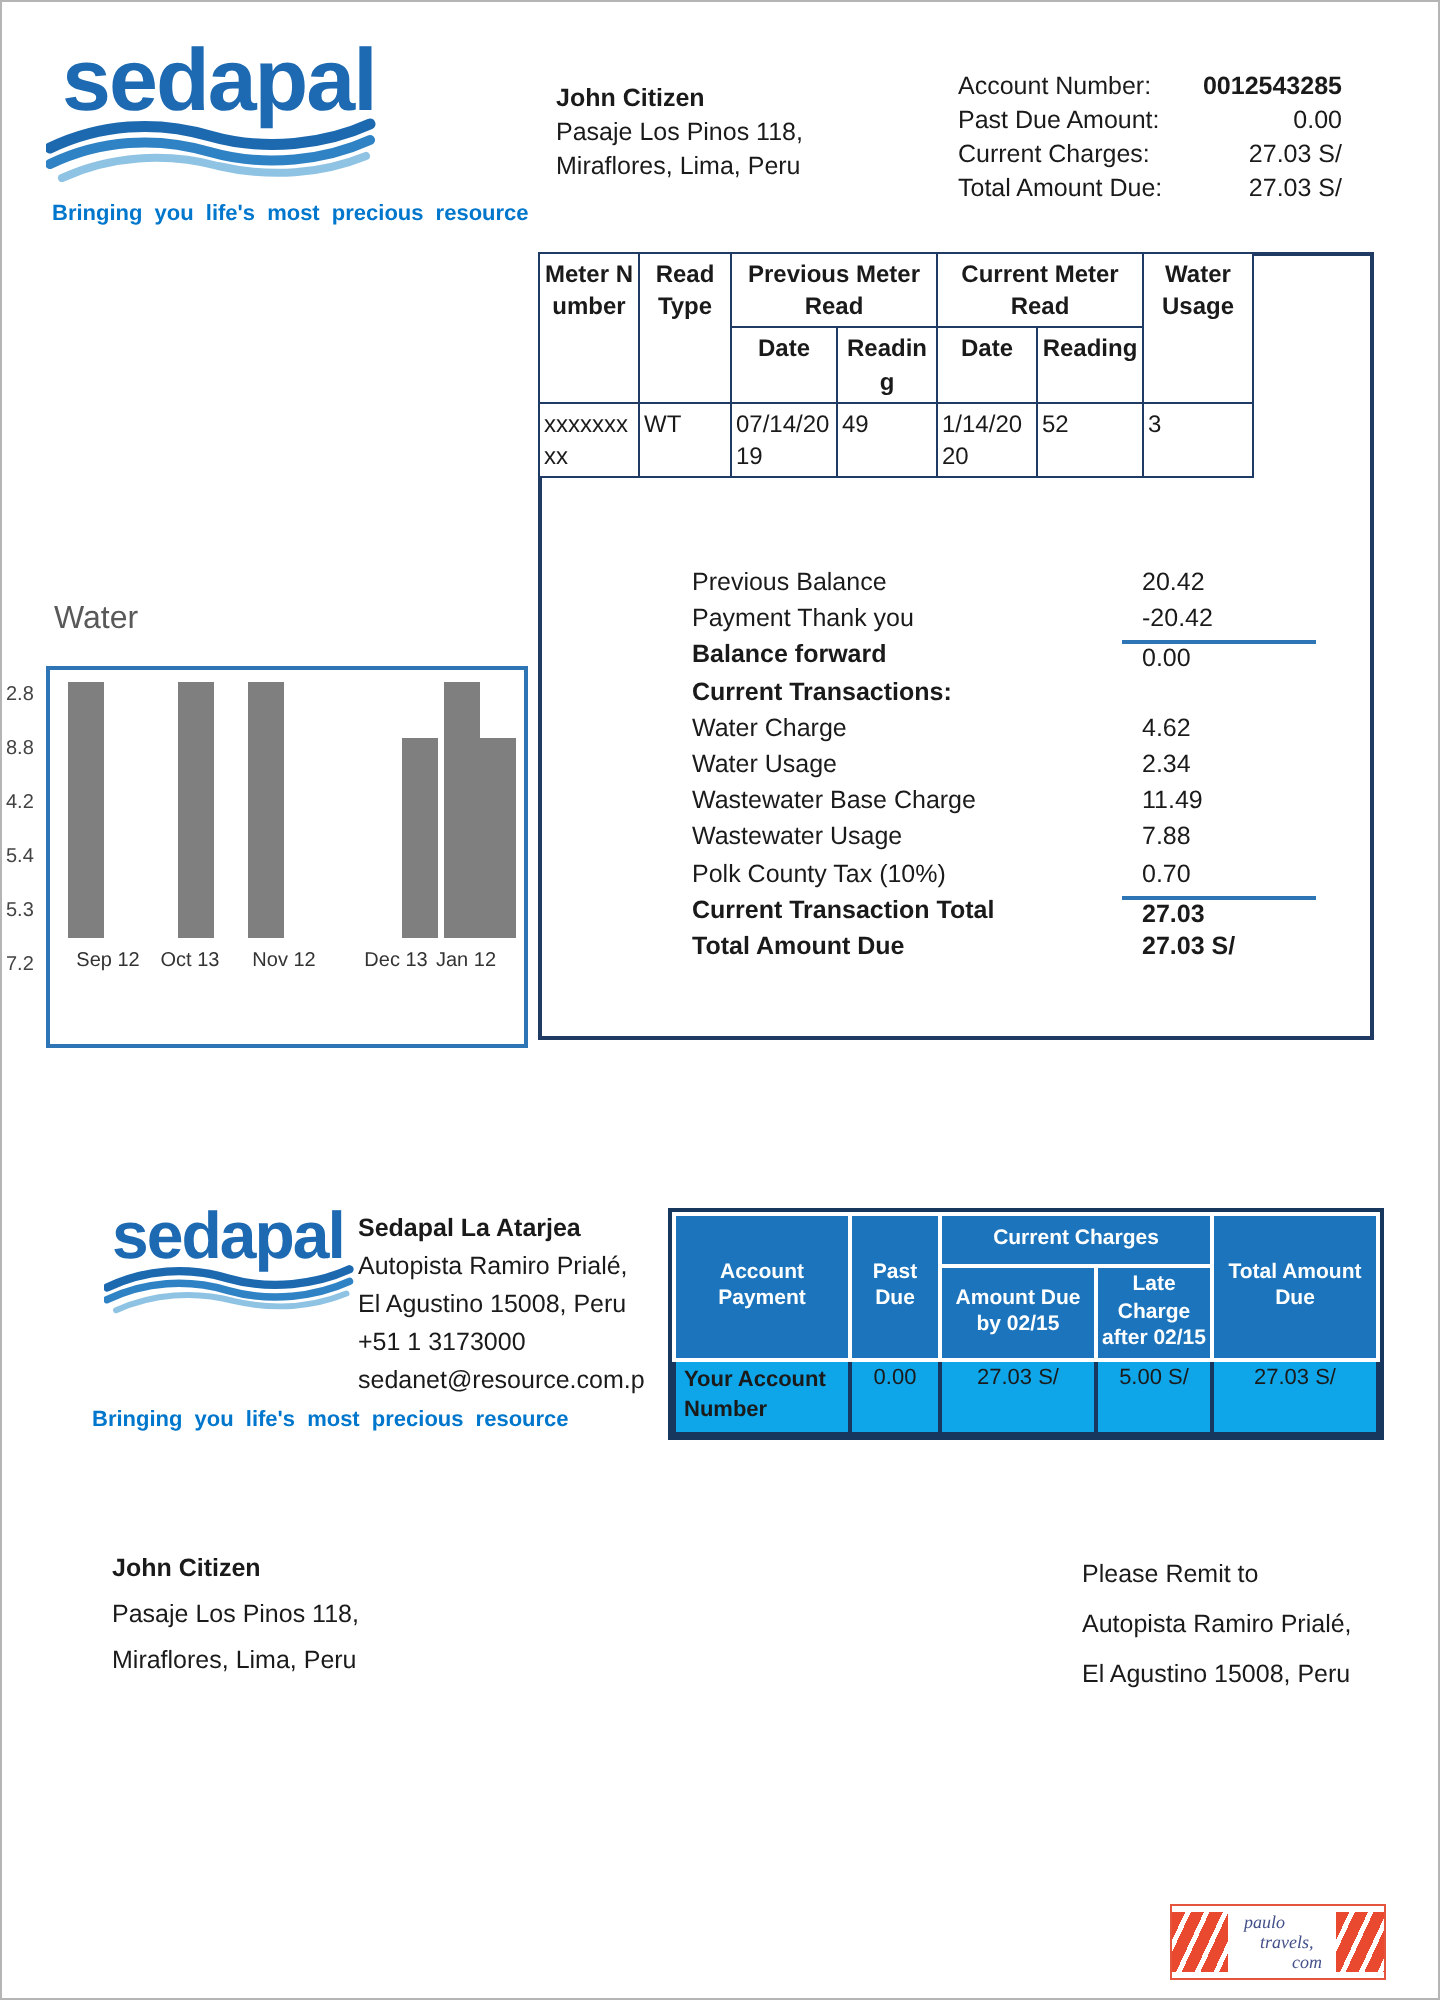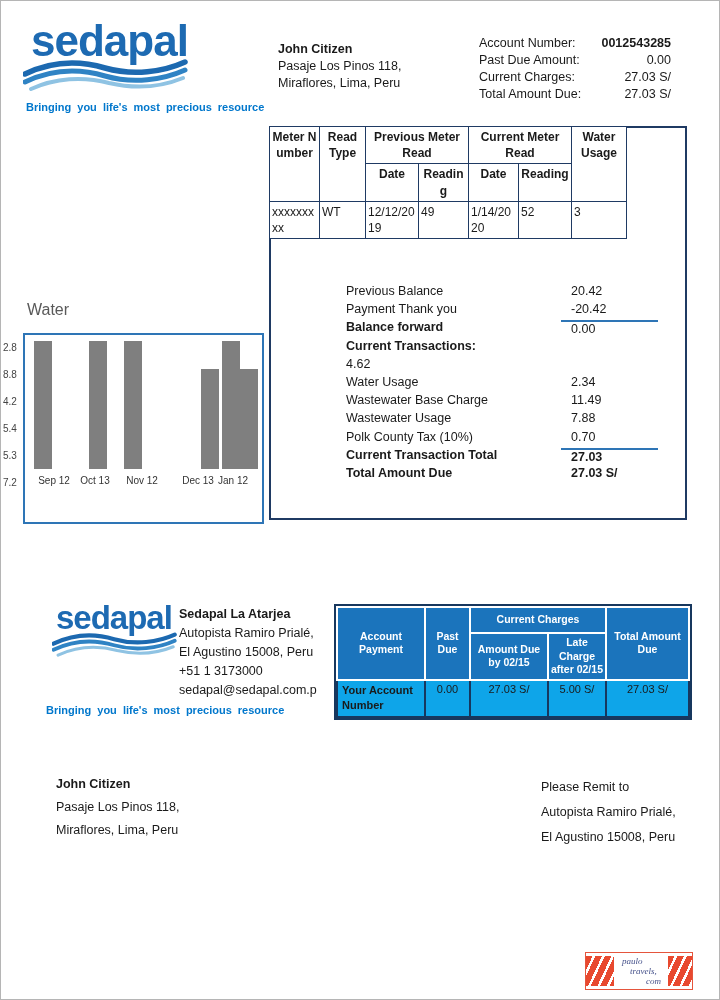--- a/index.html
+++ b/index.html
@@ -132,21 +132,21 @@
     </tr>
     <tr>
       <th>Date</th>
       <th class="bk">Reading</th>
       <th>Date</th>
       <th class="bk">Reading</th>
     </tr>
     <tr style="height:36px">
       <td class="bk">xxxxxxxxx</td>
       <td>WT</td>
-      <td class="bk">12/12/2019</td>
+      <td class="bk">07/14/2019</td>
       <td>49</td>
       <td class="bk">1/14/2020</td>
       <td>52</td>
       <td>3</td>
     </tr>
   </tbody>
     </table>
 
   <div class="txns">
     <div class="txn">
@@ -159,20 +159,21 @@
       </div>
     <div class="txn">
         <span class="lbl b">Balance forward</span>
         <span class="val rule">0.00</span>
       </div>
     <div class="txn">
         <span class="lbl b">Current Transactions:</span>
         <span class="val"></span>
       </div>
     <div class="txn">
+        <span class="lbl">Water Charge</span>
         <span class="val">4.62</span>
       </div>
     <div class="txn">
         <span class="lbl">Water Usage</span>
         <span class="val">2.34</span>
       </div>
     <div class="txn">
         <span class="lbl">Wastewater Base Charge</span>
         <span class="val">11.49</span>
       </div>
@@ -223,21 +224,21 @@
         <path d="M2 23 C 27 11, 55 9, 82 17 C 110 25, 140 21, 162 11" fill="none" stroke="#2f83c4" stroke-width="5" stroke-linecap="round"></path>
         <path d="M8 30 C 32 19, 60 17, 86 24 C 112 30, 138 28, 160 19" fill="none" stroke="#8fc3e3" stroke-width="4" stroke-linecap="round"></path>
       </svg>
     </span>
   </div>
   <div class="company">
     <div class="name">Sedapal La Atarjea</div>
     <div>Autopista Ramiro Prialé,</div>
     <div>El Agustino 15008, Peru</div>
     <div>+51 1 3173000</div>
-    <div>sedapal@sedapal.com.p</div>
+    <div>sedanet@resource.com.p</div>
   </div>
   <div class="tagline tagline-bottom">Bringing you life's most precious resource</div>
 
   <div class="pay-wrap">
     <table class="pay-table">
       <colgroup>
           <col style="width:88px">
           <col style="width:45px">
           <col style="width:78px">
           <col style="width:58px">

